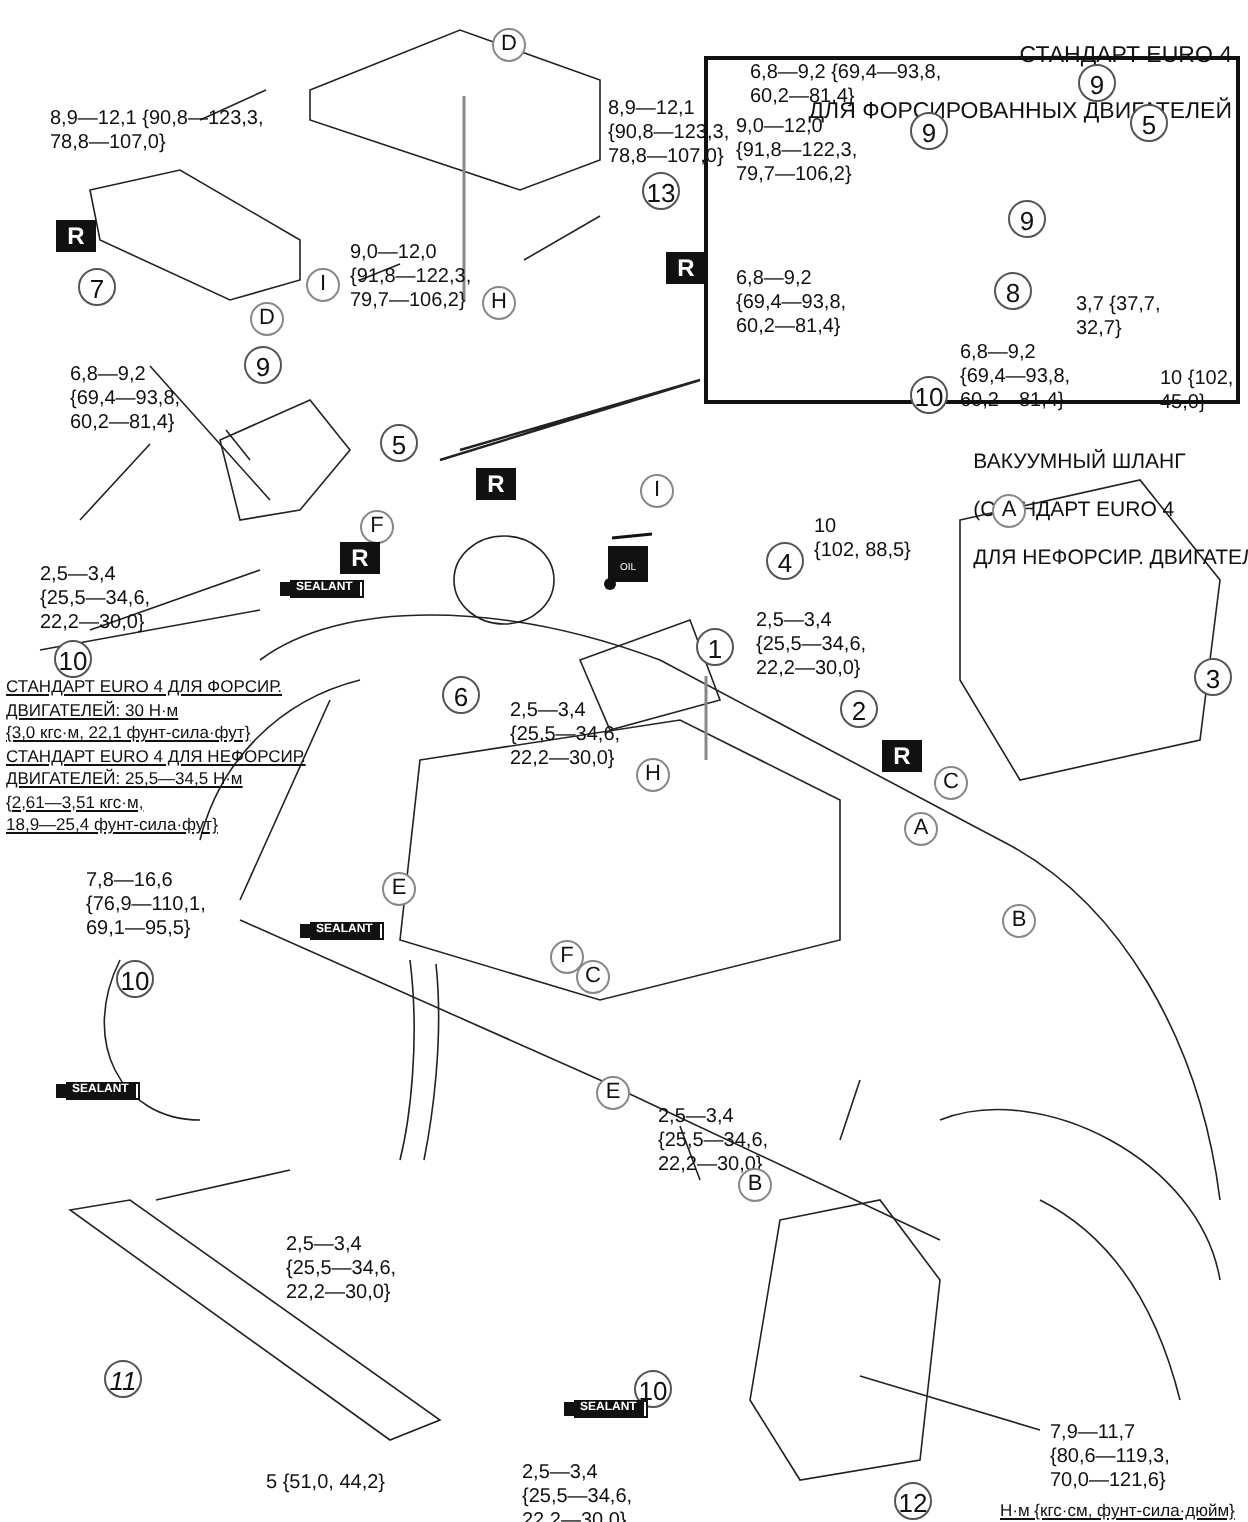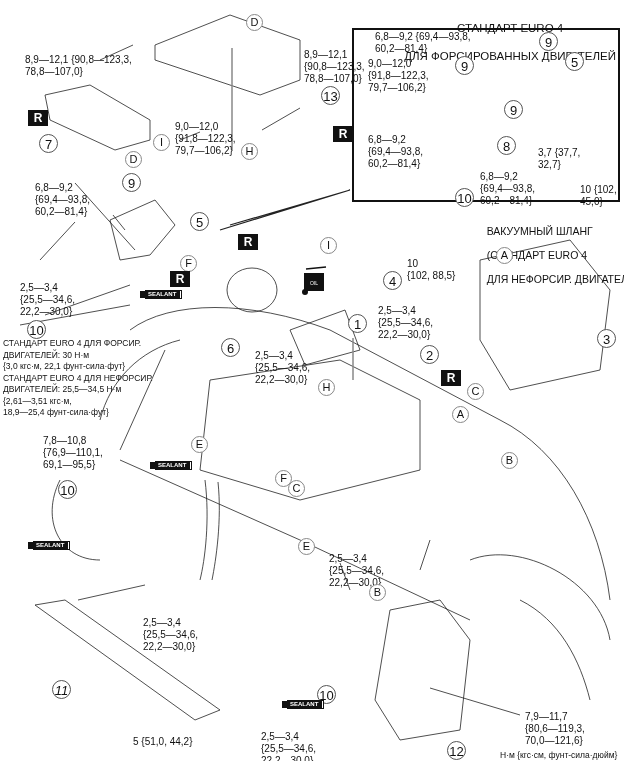--- a/index.html
+++ b/index.html
@@ -1,21 +1,21 @@
 <!DOCTYPE html>
 <html><head>
 <meta charset="utf-8">
 <style>
   html, body { margin:0; padding:0; background:#fff; }
   #page { position:relative; width:624px; height:761px; background:#fff; overflow:hidden;
           font-family:"Liberation Sans", sans-serif; color:#111; }
   svg.art { position:absolute; left:0; top:0; width:624px; height:761px; }
   .lbl { position:absolute; font-size:10px; line-height:12px; white-space:pre; color:#111; }
-  .hdr { position:absolute; font-size:11.5px; line-height:14px; text-align:center; white-space:pre; }
-  .note { position:absolute; font-size:9.5px; line-height:13px; white-space:pre; }
+  .hdr { position:absolute; font-size:11.5px; line-height:14px; text-align:right; white-space:pre; }
+  .note { position:absolute; font-size:9.5px; line-height:13px; white-space:pre;text-decoration:underline; }
   .num { position:absolute; width:19px; height:19px; border:1px solid #555; border-radius:50%;
          background:#fff; font-size:13px; line-height:19px; text-align:center; box-sizing:border-box; }
   .let { position:absolute; width:17px; height:17px; border:1px solid #888; border-radius:50%;
          background:#fff; font-size:11px; line-height:15px; text-align:center; box-sizing:border-box; }
   .rbox { position:absolute; width:20px; height:16px; background:#111; color:#fff; font-weight:bold;
           font-size:12px; line-height:16px; text-align:center; }
   .sealant { position:absolute; height:9px; display:flex; align-items:center; }
   .sealant .cap { width:5px; height:7px; background:#111; }
   .sealant .body { background:#111; color:#fff; font-size:6px; font-weight:bold; line-height:9px;
                    padding:0 3px; height:9px; }
@@ -101,21 +101,21 @@
 {102, 88,5}</div>
   <div class="lbl" style="left:20px; top:282px;">2,5—3,4
 {25,5—34,6,
 22,2—30,0}</div>
   <div class="lbl" style="left:378px; top:305px;">2,5—3,4
 {25,5—34,6,
 22,2—30,0}</div>
   <div class="lbl" style="left:255px; top:350px;">2,5—3,4
 {25,5—34,6,
 22,2—30,0}</div>
-  <div class="lbl" style="left:43px; top:435px;">7,8—10,8
+  <div class="lbl" style="left:43px; top:435px;">7,8—16,6
 {76,9—110,1,
 69,1—95,5}</div>
   <div class="lbl" style="left:143px; top:617px;">2,5—3,4
 {25,5—34,6,
 22,2—30,0}</div>
   <div class="lbl" style="left:133px; top:736px;">5 {51,0, 44,2}</div>
   <div class="lbl" style="left:261px; top:731px;">2,5—3,4
 {25,5—34,6,
 22,2—30,0}</div>
   <div class="lbl" style="left:329px; top:553px;">2,5—3,4

